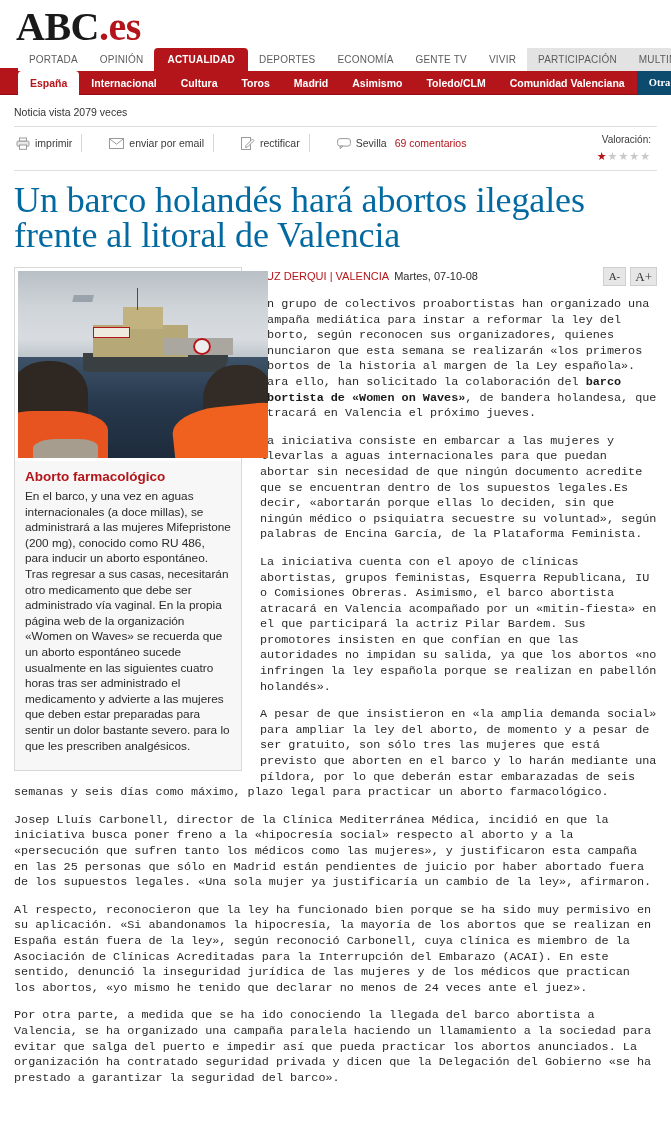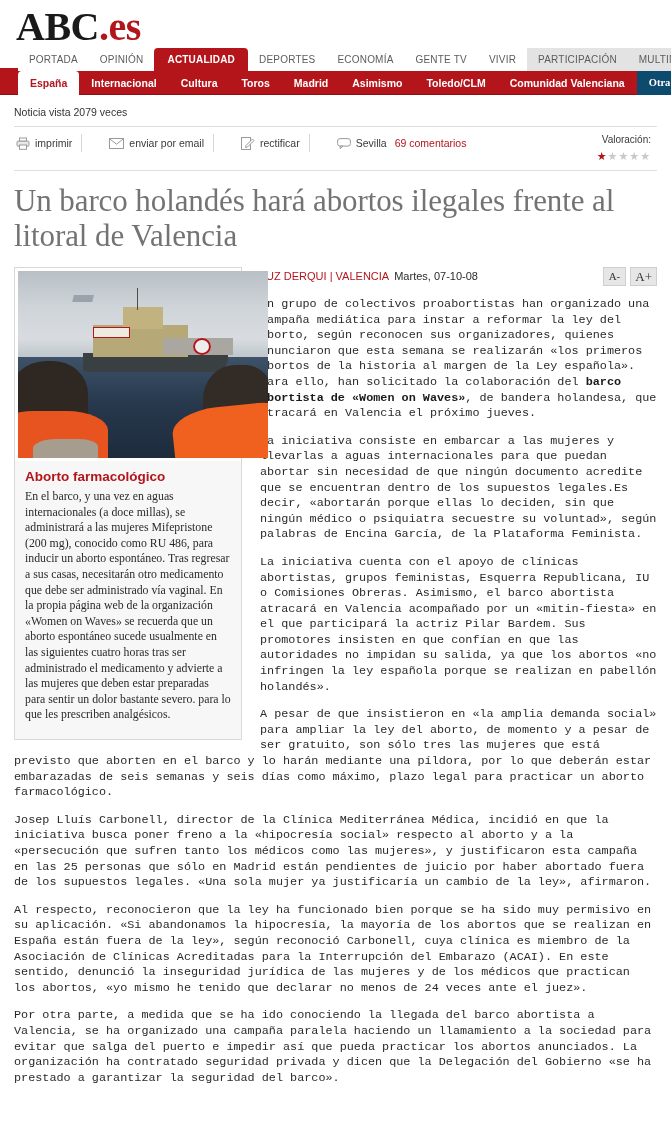--- a/index.html
+++ b/index.html
@@ -197,24 +197,24 @@
     font-size: 11px;
     letter-spacing: 1px;
     line-height: 12px;
   }
   .stars .on { color: #b3151b; }
   .stars .off { color: #c9c9c9; }
 
   
   .headline {
     font-family: "Liberation Serif", serif;
-    font-size: 31px;
+    font-size: 36px;
     font-weight: 400;
     line-height: 35px;
-    color: #737373;
+    color: #0369a1;
     margin: 12px 0 14px 0;
     letter-spacing: -0.1px;
   }
 
   
   .article {
     position: relative;
   }
   .aside {
     float: left;
@@ -303,21 +303,20 @@
     font-weight: 700;
     padding: 8px 10px 4px 10px;
     line-height: 16px;
   }
   .aside-body {
     font-size: 11.8px;
     line-height: 15.6px;
     color: #2a2a2a;
     padding: 0 10px 16px 10px;
     margin: 0;
-    font-family: Liberation Serif, serif;
   }
 
   .body-col p {
     font-size: 11.8px;
     line-height: 15.6px;
     color: #2a2a2a;
     margin: 0 0 12px 0;
     text-align: left;
     font-family: Liberation Mono, monospace;
   }

